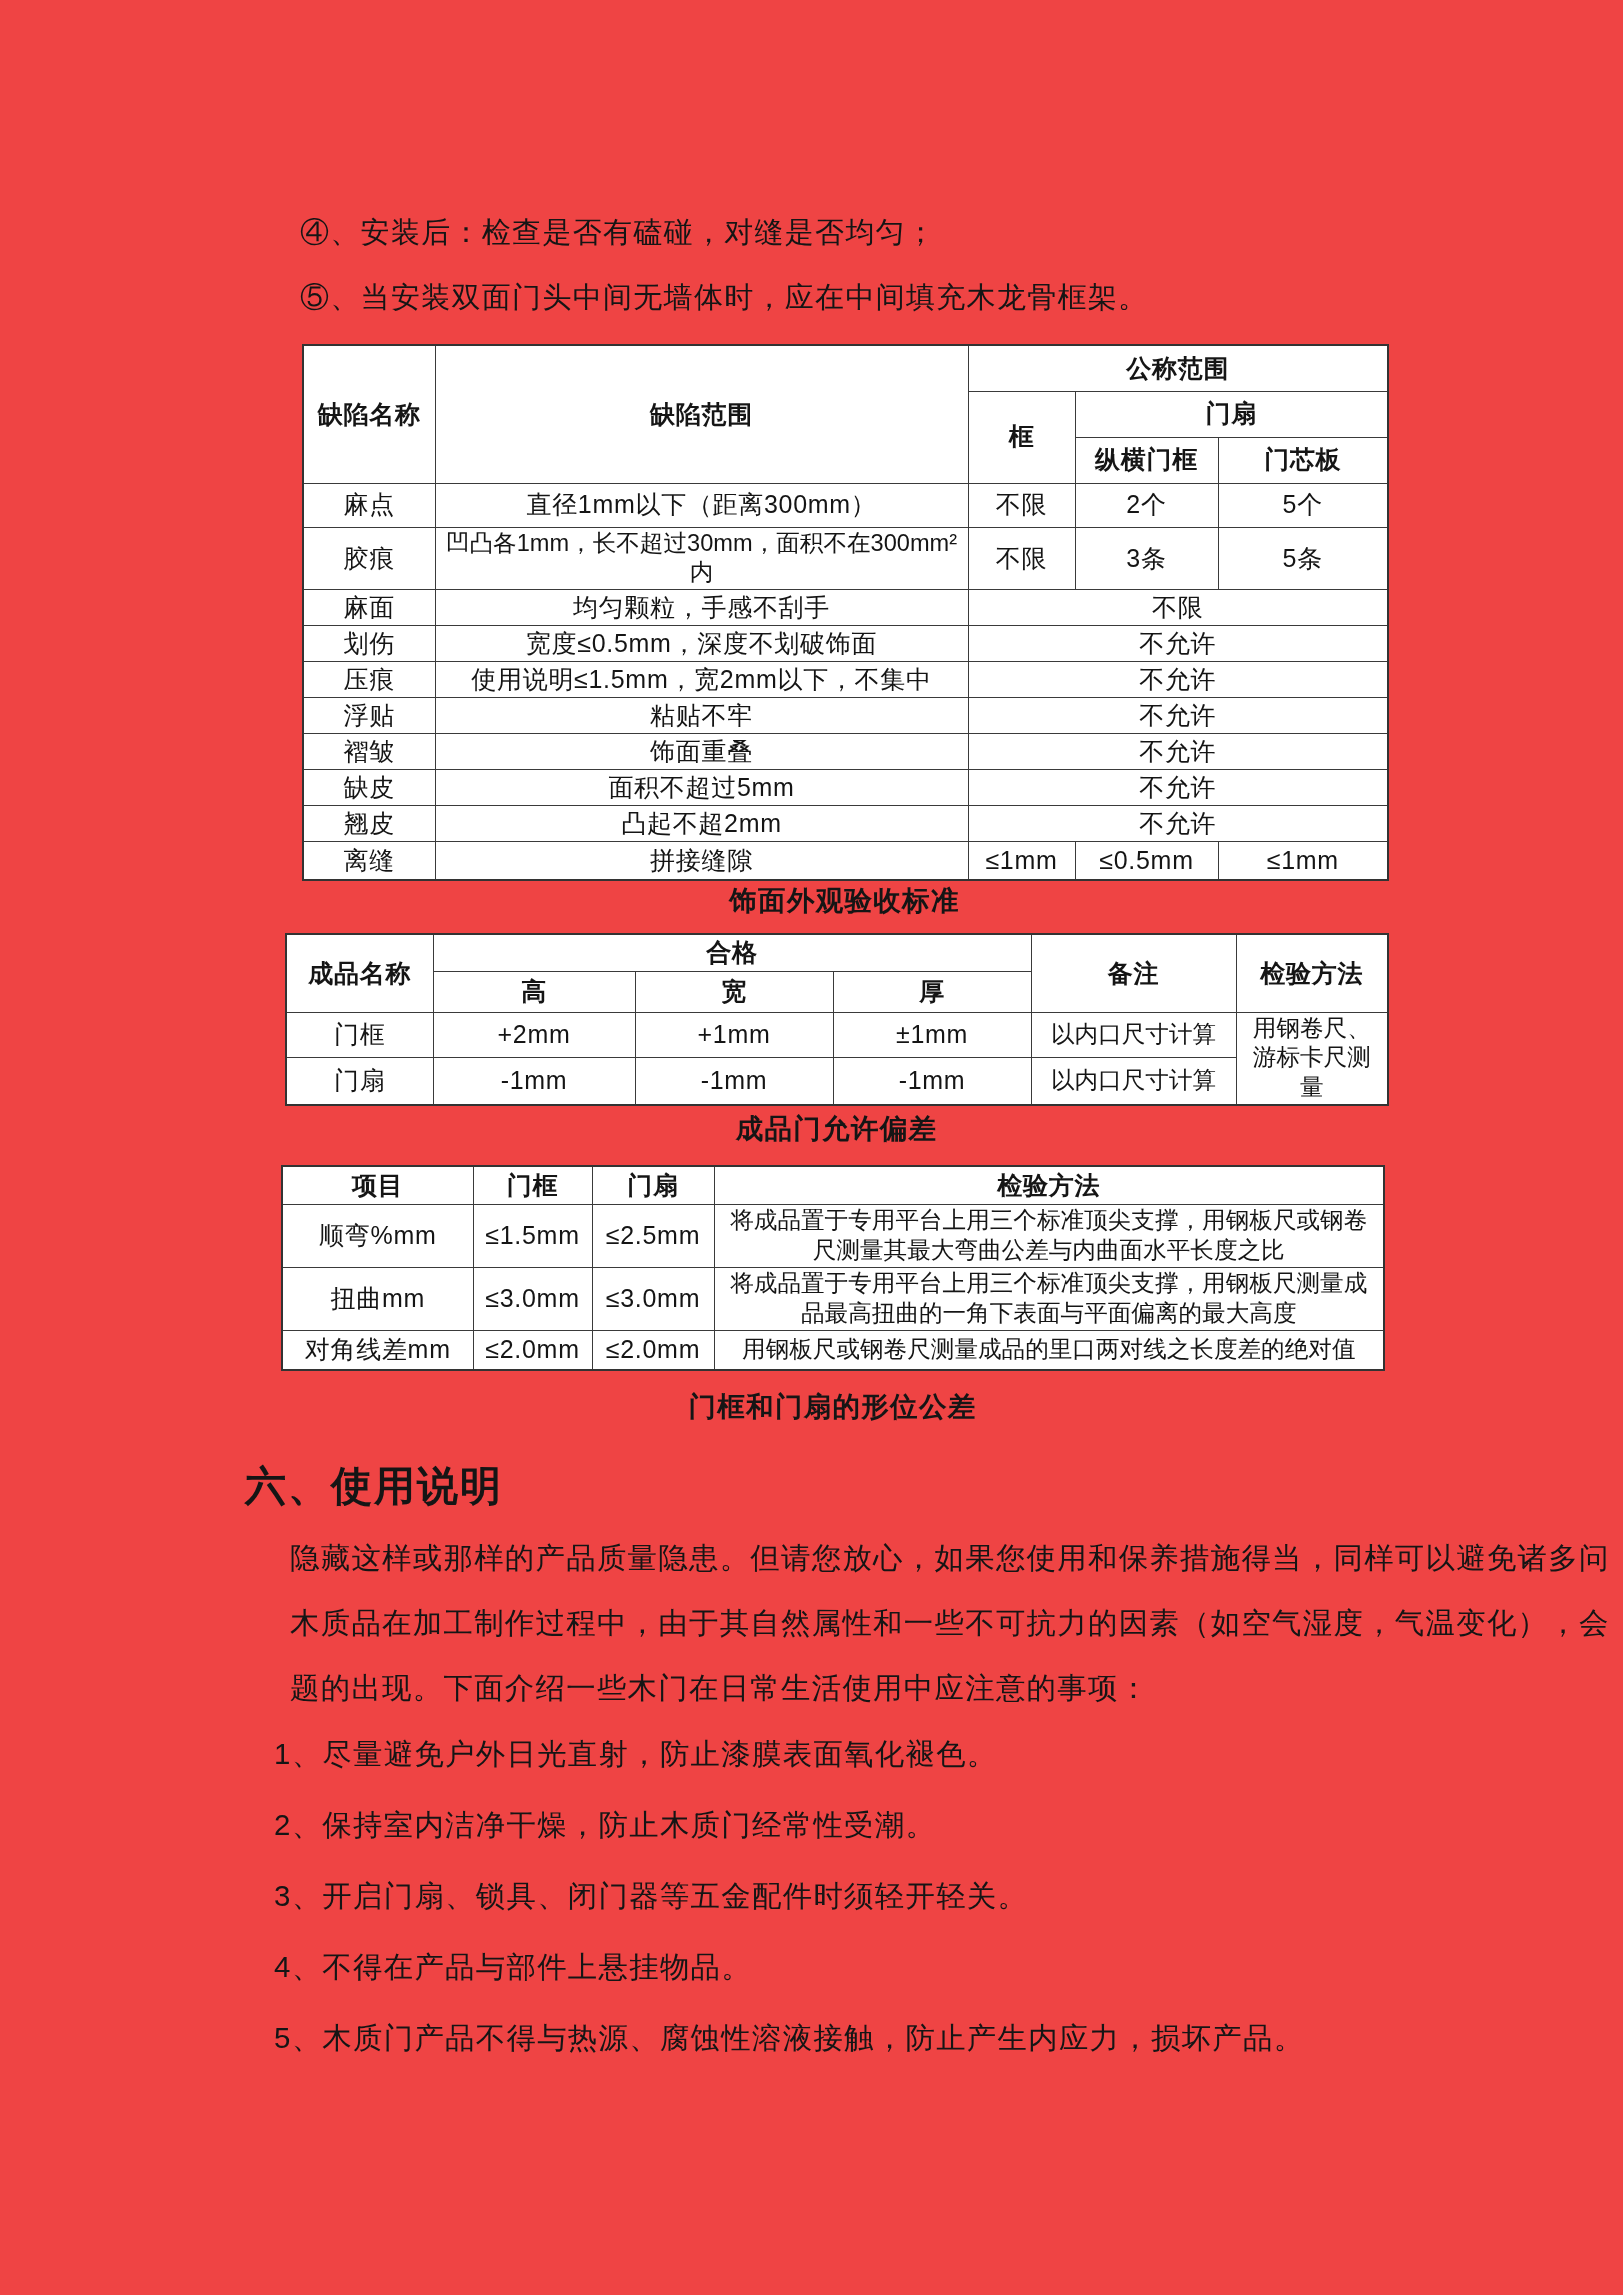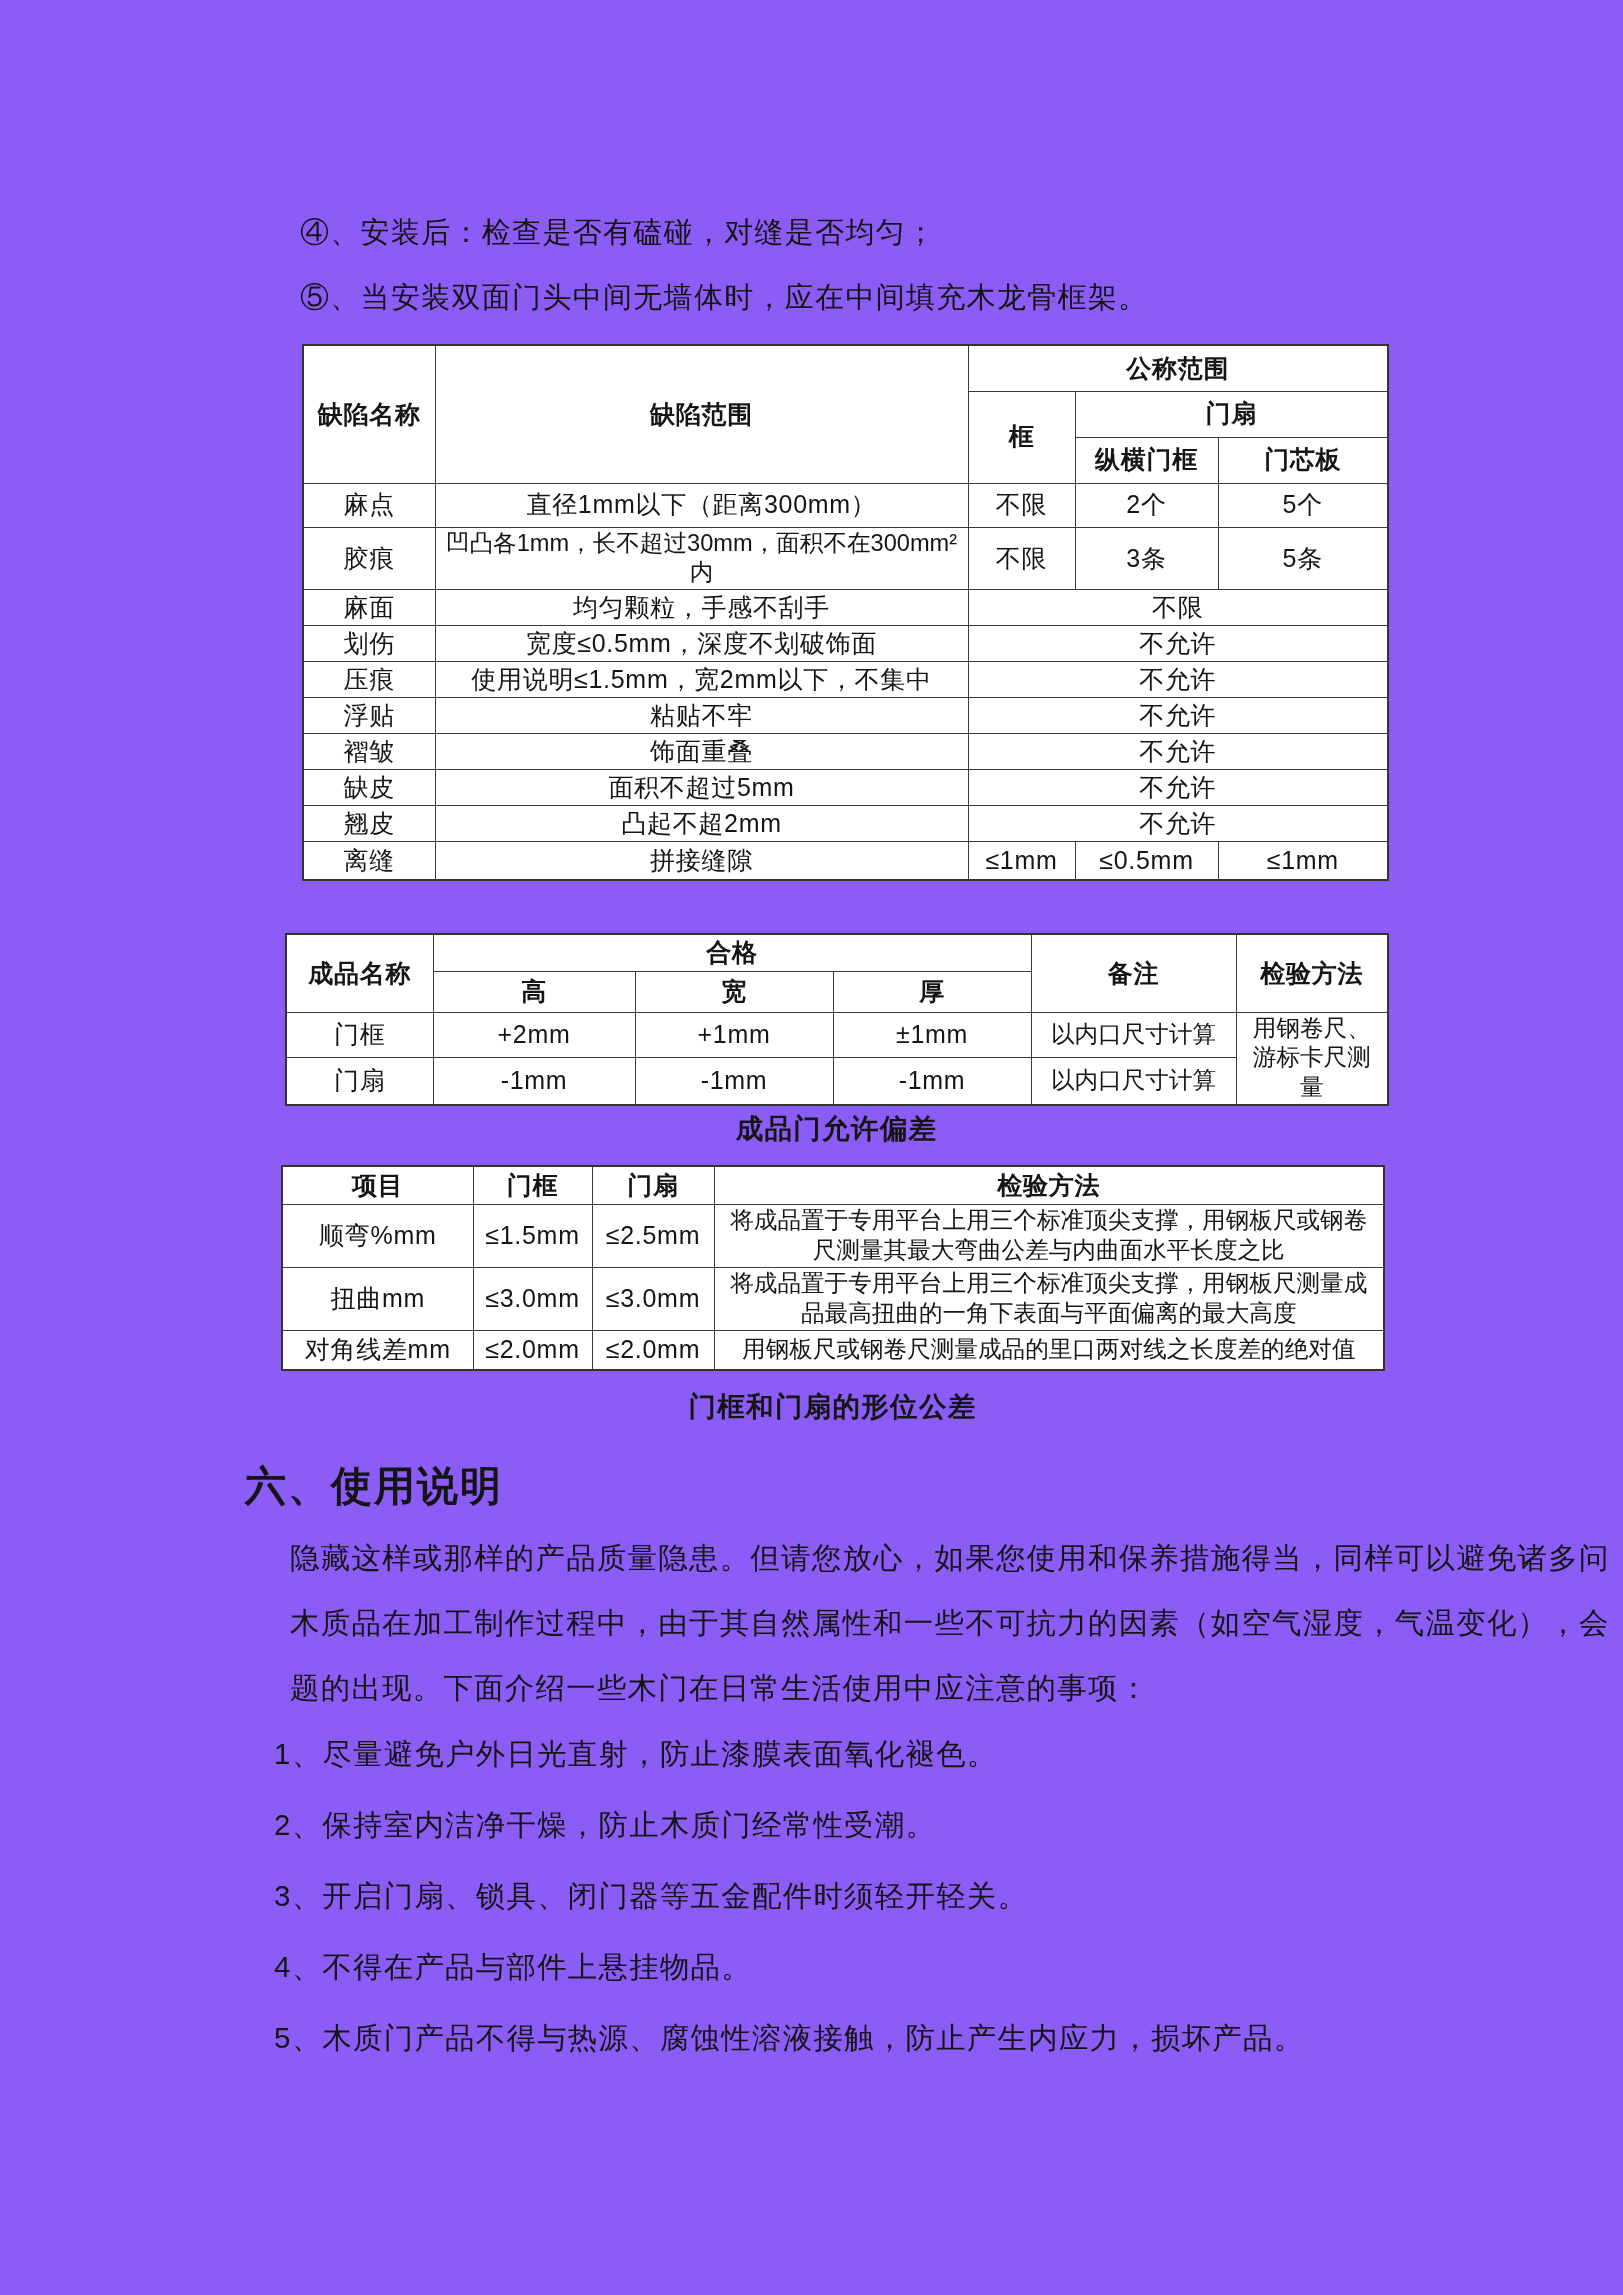--- a/index.html
+++ b/index.html
@@ -1,19 +1,19 @@
 <!DOCTYPE html>
 <html style="font-size:10.5px"><head>
 <meta charset="utf-8">
 <style>
   html,body{margin:0;padding:0;background:#e8e8e8;}
   .page{
     position:relative;
     width:1623px;height:2295px;
-    background:#8b5cf6;
+    background:#ef4444;
     font-family:"Liberation Sans", sans-serif;
     color:#151515;
     overflow:hidden;
   }
   .line{position:absolute;white-space:nowrap;font-size:29px;letter-spacing:1.3px;}
   .caption{position:absolute;text-align:center;font-weight:bold;font-size:27.5px;letter-spacing:1.3px;}
   .heading{position:absolute;font-weight:bold;font-size:41px;letter-spacing:2px;white-space:nowrap;}
   table{border-collapse:collapse;table-layout:fixed;position:absolute;background:#fff;}
   td{
     border:1.3px solid #3a3a3a;
@@ -108,20 +108,21 @@
     </tr>
     <tr style="height:38px">
       <td>离缝</td>
       <td>拼接缝隙</td>
       <td>≤1mm</td>
       <td>≤0.5mm</td>
       <td>≤1mm</td>
     </tr>
   </tbody>
     </table>
+  <div class="caption" style="left:302px;top:883px;width:1085px;">饰面外观验收标准</div>
 
   <table class="tbl" style="left:285px;top:933px;width:1103px;">
     <colgroup>
       <col style="width:147px">
         <col style="width:202px">
         <col style="width:198px">
         <col style="width:198px">
         <col style="width:205px">
         <col style="width:152px">
     </colgroup>

